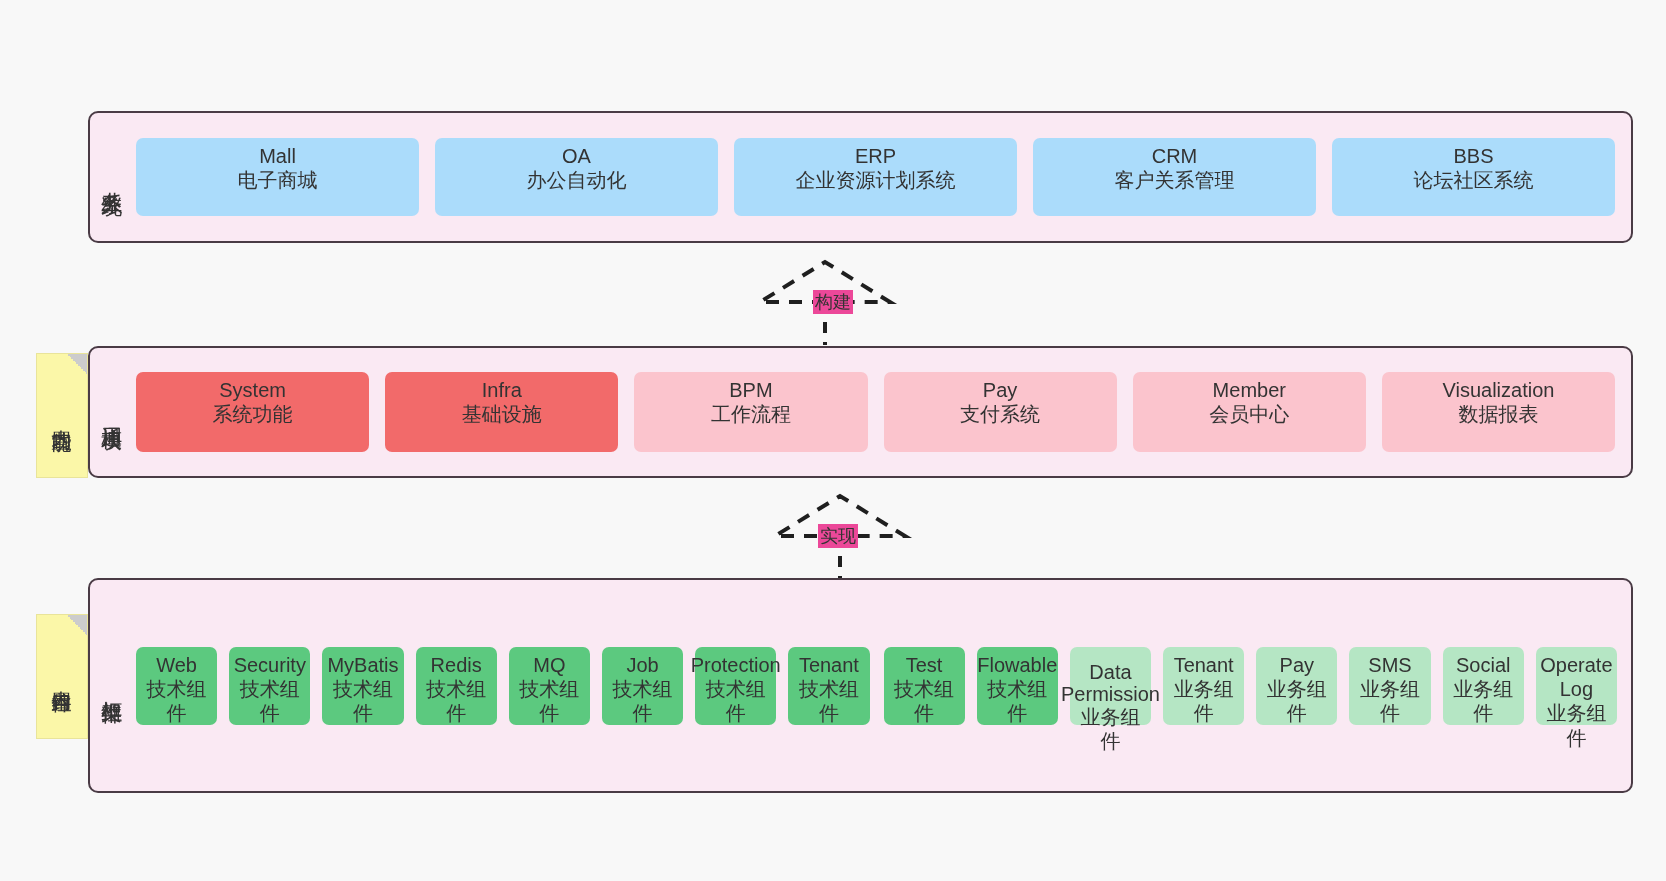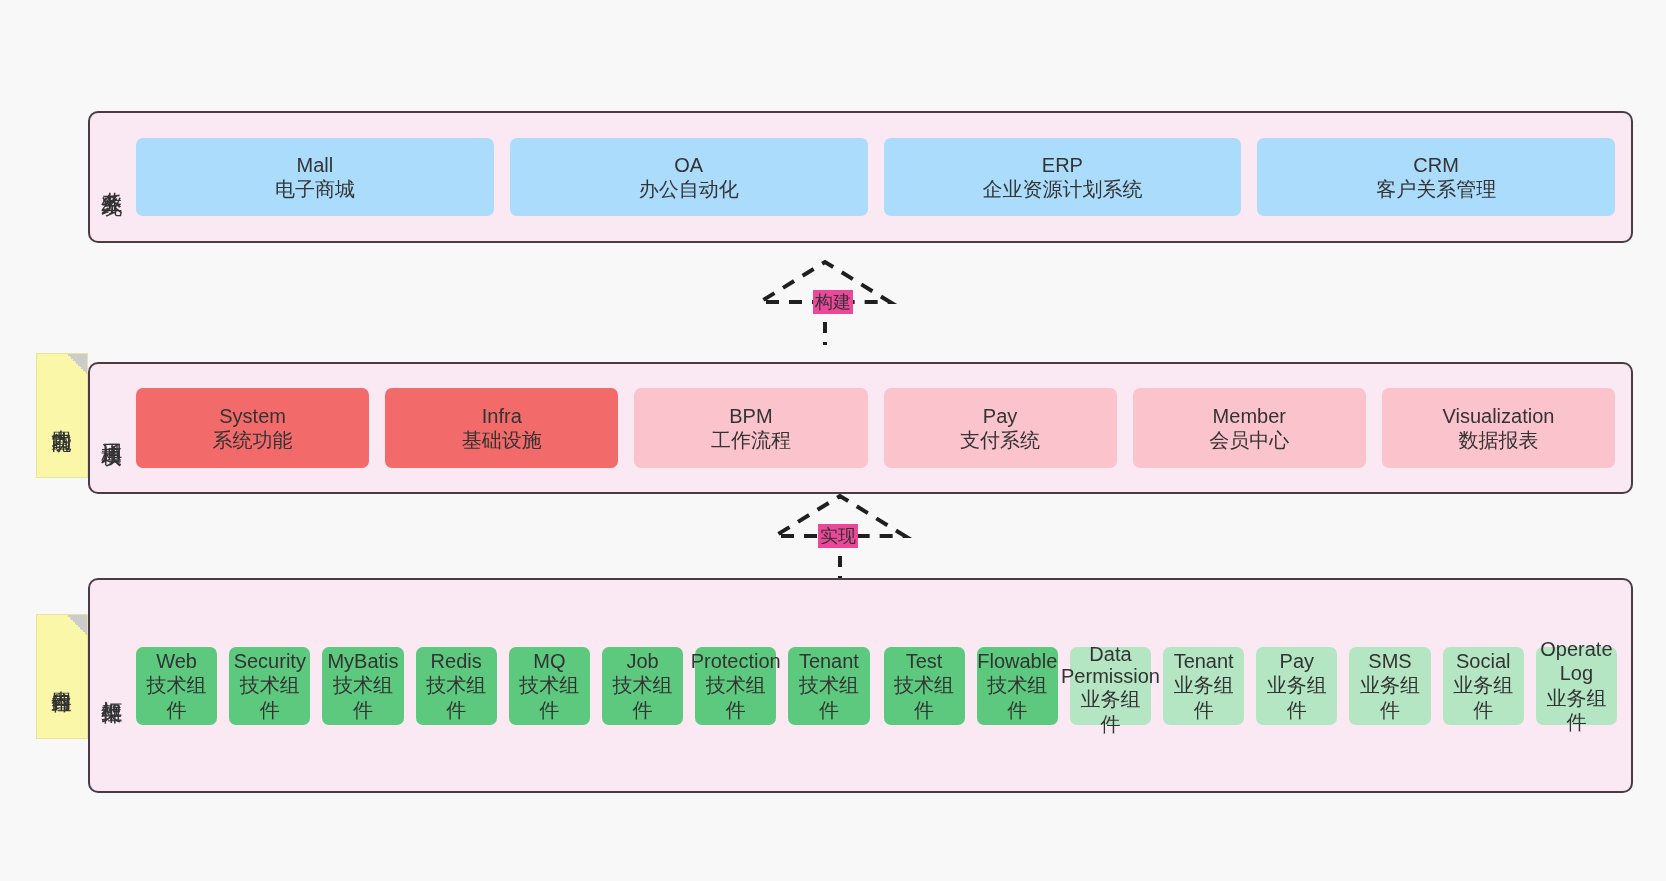--- a/index.html
+++ b/index.html
@@ -60,21 +60,20 @@
   }
 
   
   .node{
     flex:1 1 0;
     min-width:0;
     border-radius:7px;
     display:flex;
     flex-direction:column;
     align-items:center;
-    justify-content:center;
     text-align:center;
     box-sizing:border-box;
     padding:6px 8px;
     line-height:1.22;
   }
   .node .en{font-size:20px;}
   .node .cn{font-size:20px;}
   .node.triple .en{font-size:20px;margin-top:8px;}
   .blue{background:#abdcfb;height:78px;}
   .red{background:#f26a6a;height:80px;}
@@ -146,36 +145,40 @@
           <div class="en">ERP</div>
           <div class="cn">企业资源计划系统</div>
         </div>
 
         <div class="node blue">
           <div class="en">CRM</div>
           <div class="cn">客户关系管理</div>
         </div>
 
 
+        <div class="node blue">
+          <div class="en">BBS</div>
+          <div class="cn">论坛社区系统</div>
+        </div>
 
       </div>
     </div>
   </div>
 
   <div class="arrow" style="left:755px;top:255px;width:150px;height:90px;">
     <svg width="150" height="90" viewBox="0 0 150 90">
       <path d="M70 47 L70 90" fill="none" stroke="#1f1f1f" stroke-width="4" stroke-dasharray="11,9" stroke-linecap="butt"></path>
       <path d="M70 47 L5 47 L70 7 L135 47 Z" fill="none" stroke="#1f1f1f" stroke-width="4" stroke-dasharray="13,10" stroke-linejoin="miter"></path>
     </svg>
     <div class="arrow-label" style="left:58px;top:35px;">构建</div>
   </div>
 
   <div class="note" style="left:36px;top:353px;height:125px;">内置功能</div>
 
-  <div class="layer" id="layer-common" style="left:88px;top:362px;width:1545px;height:132px;">
+  <div class="layer" id="layer-common" style="left:88px;top:346px;width:1545px;height:132px;">
     <div class="layer-title">通用模块</div>
     <div class="layer-body" style="padding:0 16px 0 2px;">
       <div class="row">
 
         <div class="node red">
           <div class="en">System</div>
           <div class="cn">系统功能</div>
         </div>
 
         <div class="node red">

